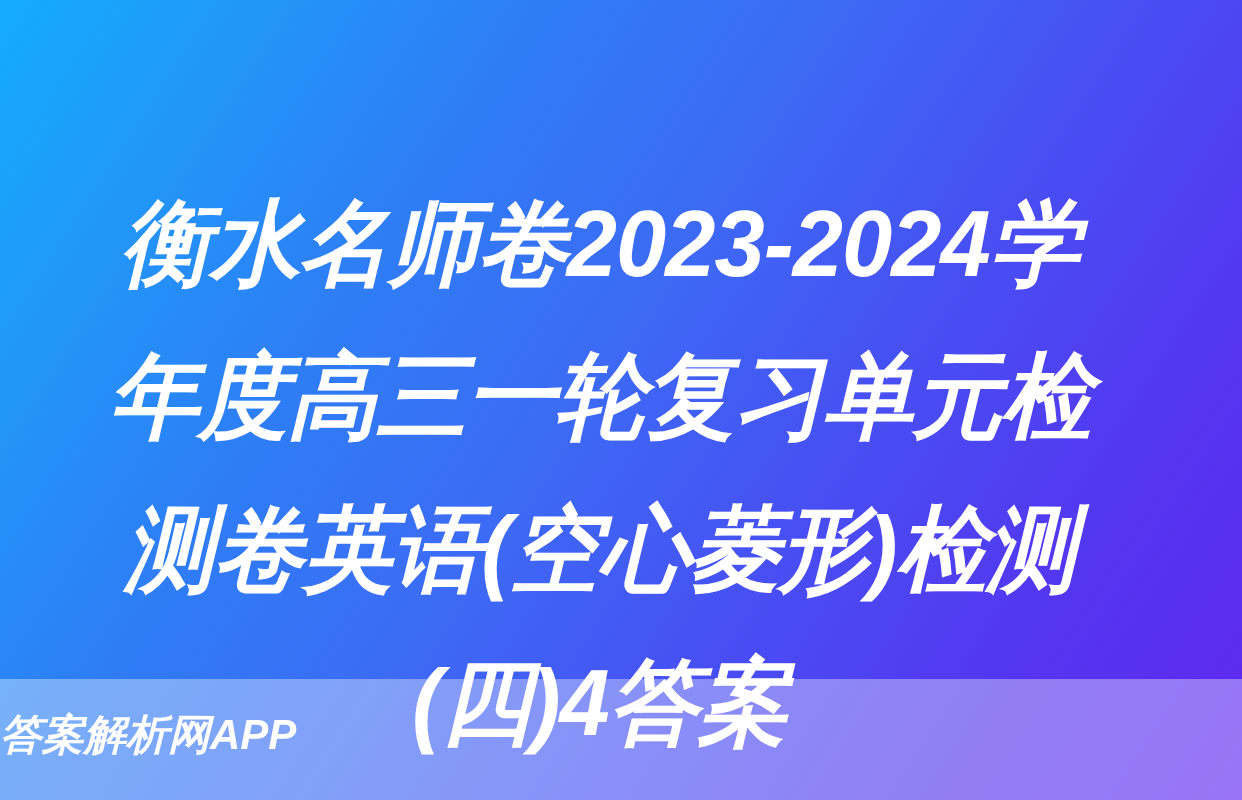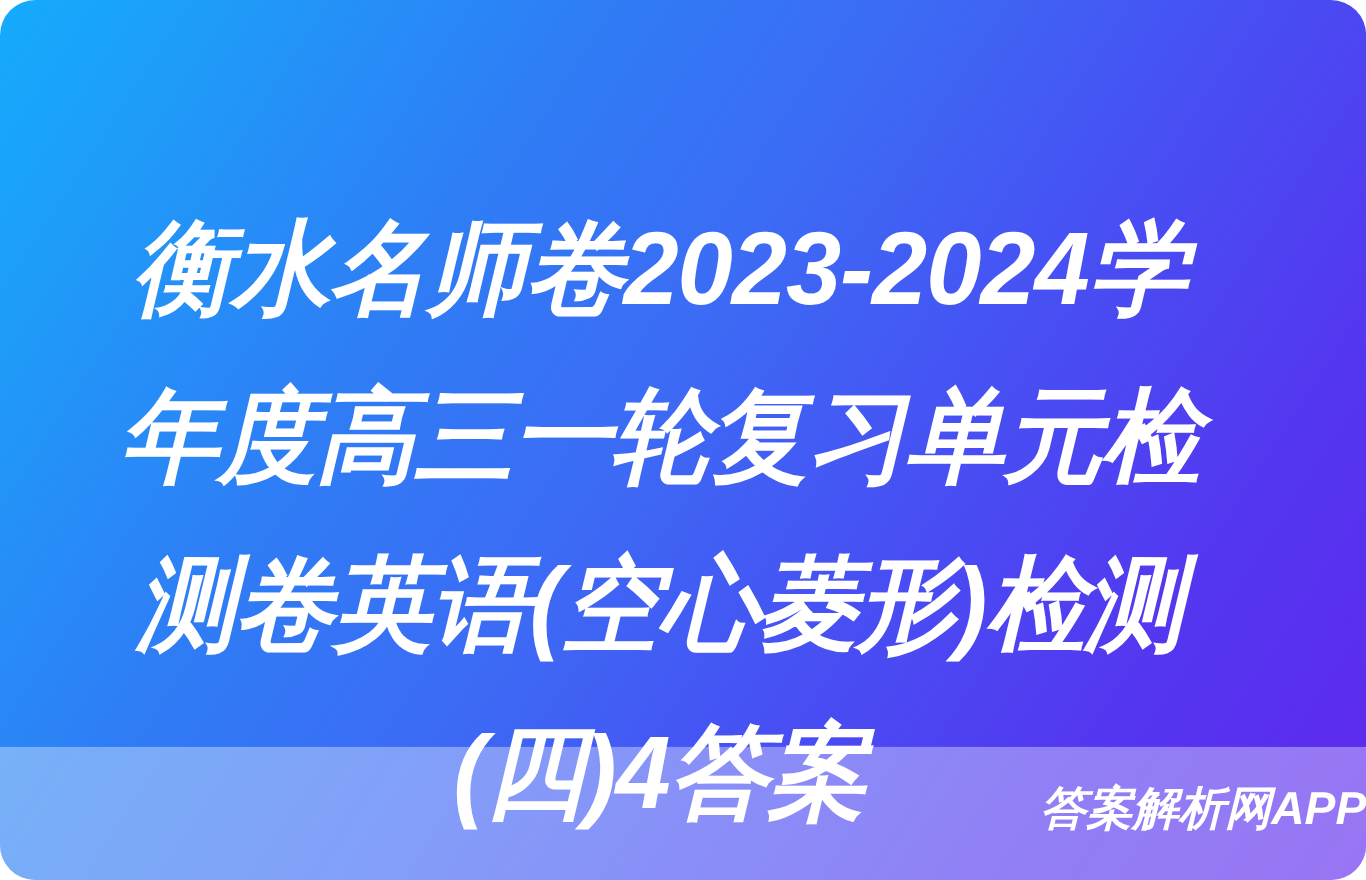--- a/index.html
+++ b/index.html
@@ -14,21 +14,20 @@
     overflow: hidden;
     background: linear-gradient(123deg,
         #14abfc 0%,
         #1f9bf9 12%,
         #2e7ef5 30%,
         #3c6bf5 47%,
         #4750f3 64%,
         #5436f0 82%,
         #5f27ee 100%);
     font-family: "Liberation Sans", "DejaVu Sans", sans-serif;
-    border-radius: 32px;
   }
 
   
   #title-block {
     position: absolute;
     left: 88px;
     top: 104px;
     width: 1066px;
     text-align: center;
     color: #ffffff;
@@ -51,21 +50,21 @@
     top: 679px;
     width: 1242px;
     height: 121px;
     background: rgba(255, 255, 255, 0.36);
   }
   #footer-label {
     position: absolute;
     left: 0;
     top: 710px;
     width: 1242px;
-    text-align: right;
+    text-align: left;
     color: #ffffff;
     font-weight: 700;
     font-style: italic;
     font-size: 42px;
     line-height: 50px;
     letter-spacing: 0px;
   }
   
   #title-block { z-index: 3; }
   #footer-band { z-index: 2; }

